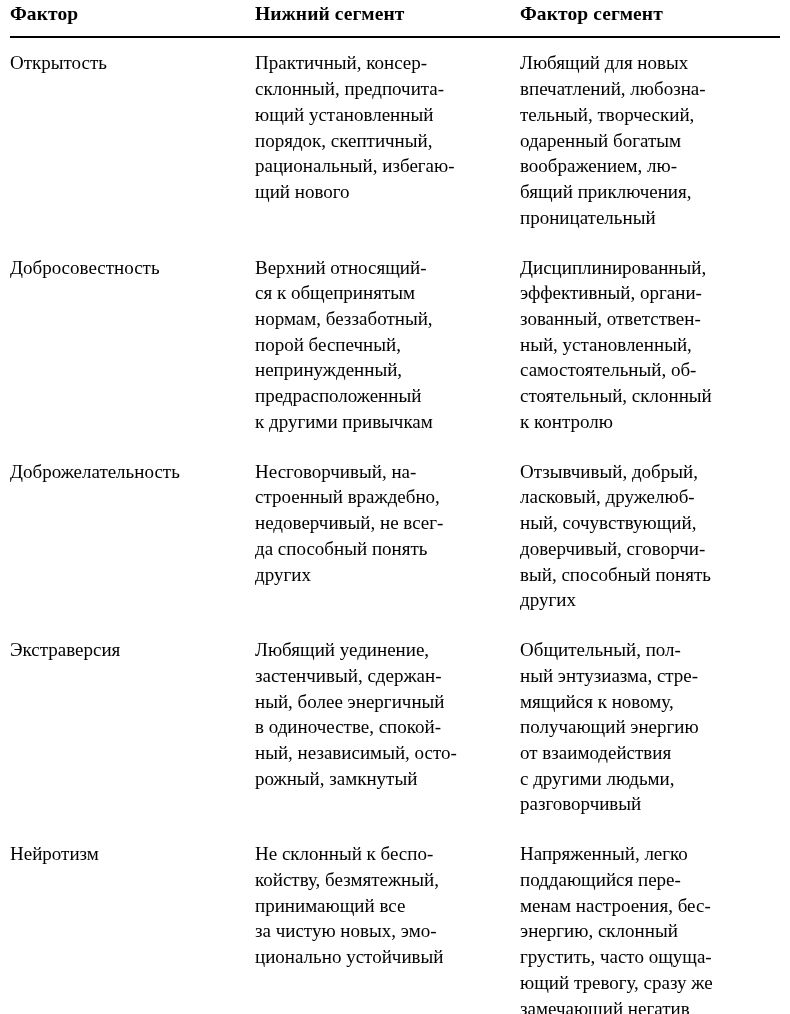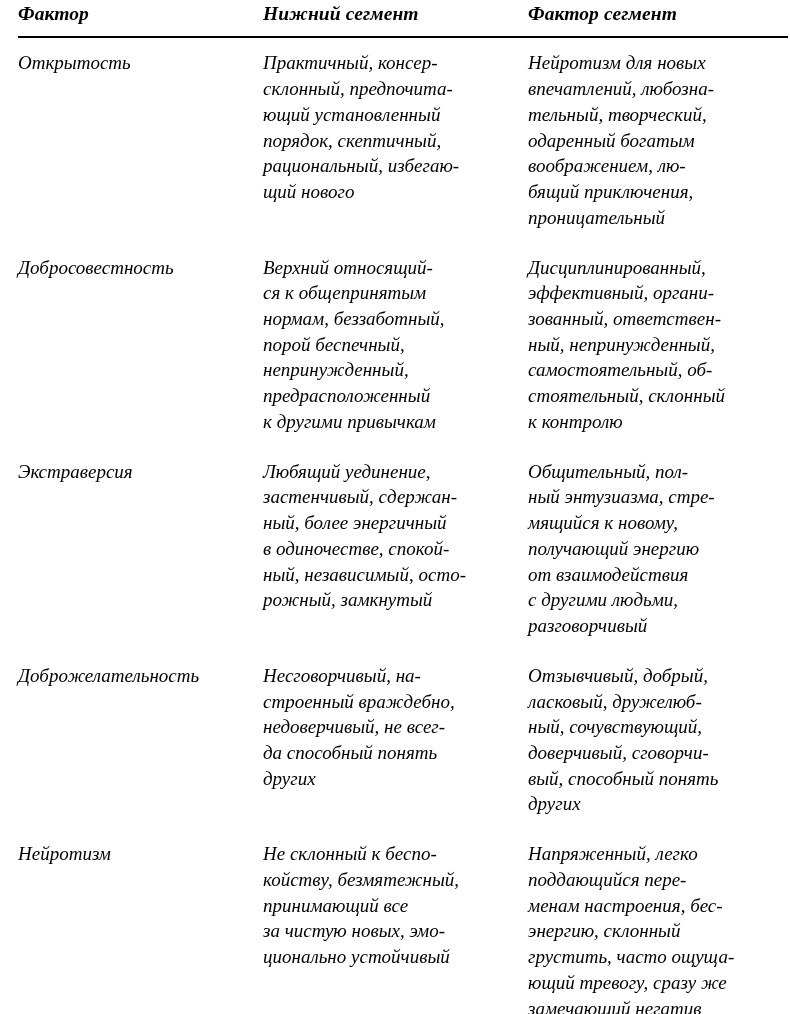--- a/index.html
+++ b/index.html
@@ -12,22 +12,21 @@
     height: 1014px;
     font-family: "Liberation Serif", "DejaVu Serif", serif;
     color: #000000;
     overflow: hidden;
   }
   .page {
     position: relative;
     width: 790px;
     height: 1014px;
     box-sizing: border-box;
-    padding: 0 18px;
-    font-style: italic;
+    padding: 0 10px;
   }
   table.factors {
     width: 100%;
     border-collapse: collapse;
     table-layout: fixed;
   }
   table.factors col.c1 { width: 245px; }
   table.factors col.c2 { width: 265px; }
   table.factors col.c3 { width: 260px; }
 
@@ -96,21 +95,21 @@
         <td class="factor-name">Открытость</td>
         <td>
           <span class="cell-line">Практичный, консер-</span>
           <span class="cell-line">склонный, предпочита-</span>
           <span class="cell-line">ющий установленный</span>
           <span class="cell-line">порядок, скептичный,</span>
           <span class="cell-line">рациональный, избегаю-</span>
           <span class="cell-line">щий нового</span>
         </td>
         <td>
-          <span class="cell-line">Нейротизм для новых</span>
+          <span class="cell-line">Любящий для новых</span>
           <span class="cell-line">впечатлений, любозна-</span>
           <span class="cell-line">тельный, творческий,</span>
           <span class="cell-line">одаренный богатым</span>
           <span class="cell-line">воображением, лю-</span>
           <span class="cell-line">бящий приключения,</span>
           <span class="cell-line">проницательный</span>
         </td>
       </tr>
 
       <tr>
@@ -121,24 +120,43 @@
           <span class="cell-line">нормам, беззаботный,</span>
           <span class="cell-line">порой беспечный,</span>
           <span class="cell-line">непринужденный,</span>
           <span class="cell-line">предрасположенный</span>
           <span class="cell-line">к другими привычкам</span>
         </td>
         <td>
           <span class="cell-line">Дисциплинированный,</span>
           <span class="cell-line">эффективный, органи-</span>
           <span class="cell-line">зованный, ответствен-</span>
-          <span class="cell-line">ный, непринужденный,</span>
+          <span class="cell-line">ный, установленный,</span>
           <span class="cell-line">самостоятельный, об-</span>
           <span class="cell-line">стоятельный, склонный</span>
           <span class="cell-line">к контролю</span>
+        </td>
+      </tr>
+
+      <tr>
+        <td class="factor-name">Доброжелательность</td>
+        <td>
+          <span class="cell-line">Несговорчивый, на-</span>
+          <span class="cell-line">строенный враждебно,</span>
+          <span class="cell-line">недоверчивый, не всег-</span>
+          <span class="cell-line">да способный понять</span>
+          <span class="cell-line">других</span>
+        </td>
+        <td>
+          <span class="cell-line">Отзывчивый, добрый,</span>
+          <span class="cell-line">ласковый, дружелюб-</span>
+          <span class="cell-line">ный, сочувствующий,</span>
+          <span class="cell-line">доверчивый, сговорчи-</span>
+          <span class="cell-line">вый, способный понять</span>
+          <span class="cell-line">других</span>
         </td>
       </tr>
 
       <tr>
         <td class="factor-name">Экстраверсия</td>
         <td>
           <span class="cell-line">Любящий уединение,</span>
           <span class="cell-line">застенчивый, сдержан-</span>
           <span class="cell-line">ный, более энергичный</span>
           <span class="cell-line">в одиночестве, спокой-</span>
@@ -150,39 +168,20 @@
           <span class="cell-line">ный энтузиазма, стре-</span>
           <span class="cell-line">мящийся к новому,</span>
           <span class="cell-line">получающий энергию</span>
           <span class="cell-line">от взаимодействия</span>
           <span class="cell-line">с другими людьми,</span>
           <span class="cell-line">разговорчивый</span>
         </td>
       </tr>
 
       <tr>
-        <td class="factor-name">Доброжелательность</td>
-        <td>
-          <span class="cell-line">Несговорчивый, на-</span>
-          <span class="cell-line">строенный враждебно,</span>
-          <span class="cell-line">недоверчивый, не всег-</span>
-          <span class="cell-line">да способный понять</span>
-          <span class="cell-line">других</span>
-        </td>
-        <td>
-          <span class="cell-line">Отзывчивый, добрый,</span>
-          <span class="cell-line">ласковый, дружелюб-</span>
-          <span class="cell-line">ный, сочувствующий,</span>
-          <span class="cell-line">доверчивый, сговорчи-</span>
-          <span class="cell-line">вый, способный понять</span>
-          <span class="cell-line">других</span>
-        </td>
-      </tr>
-
-      <tr>
         <td class="factor-name">Нейротизм</td>
         <td>
           <span class="cell-line">Не склонный к беспо-</span>
           <span class="cell-line">койству, безмятежный,</span>
           <span class="cell-line">принимающий все</span>
           <span class="cell-line">за чистую новых, эмо-</span>
           <span class="cell-line">ционально устойчивый</span>
         </td>
         <td>
           <span class="cell-line">Напряженный, легко</span>

